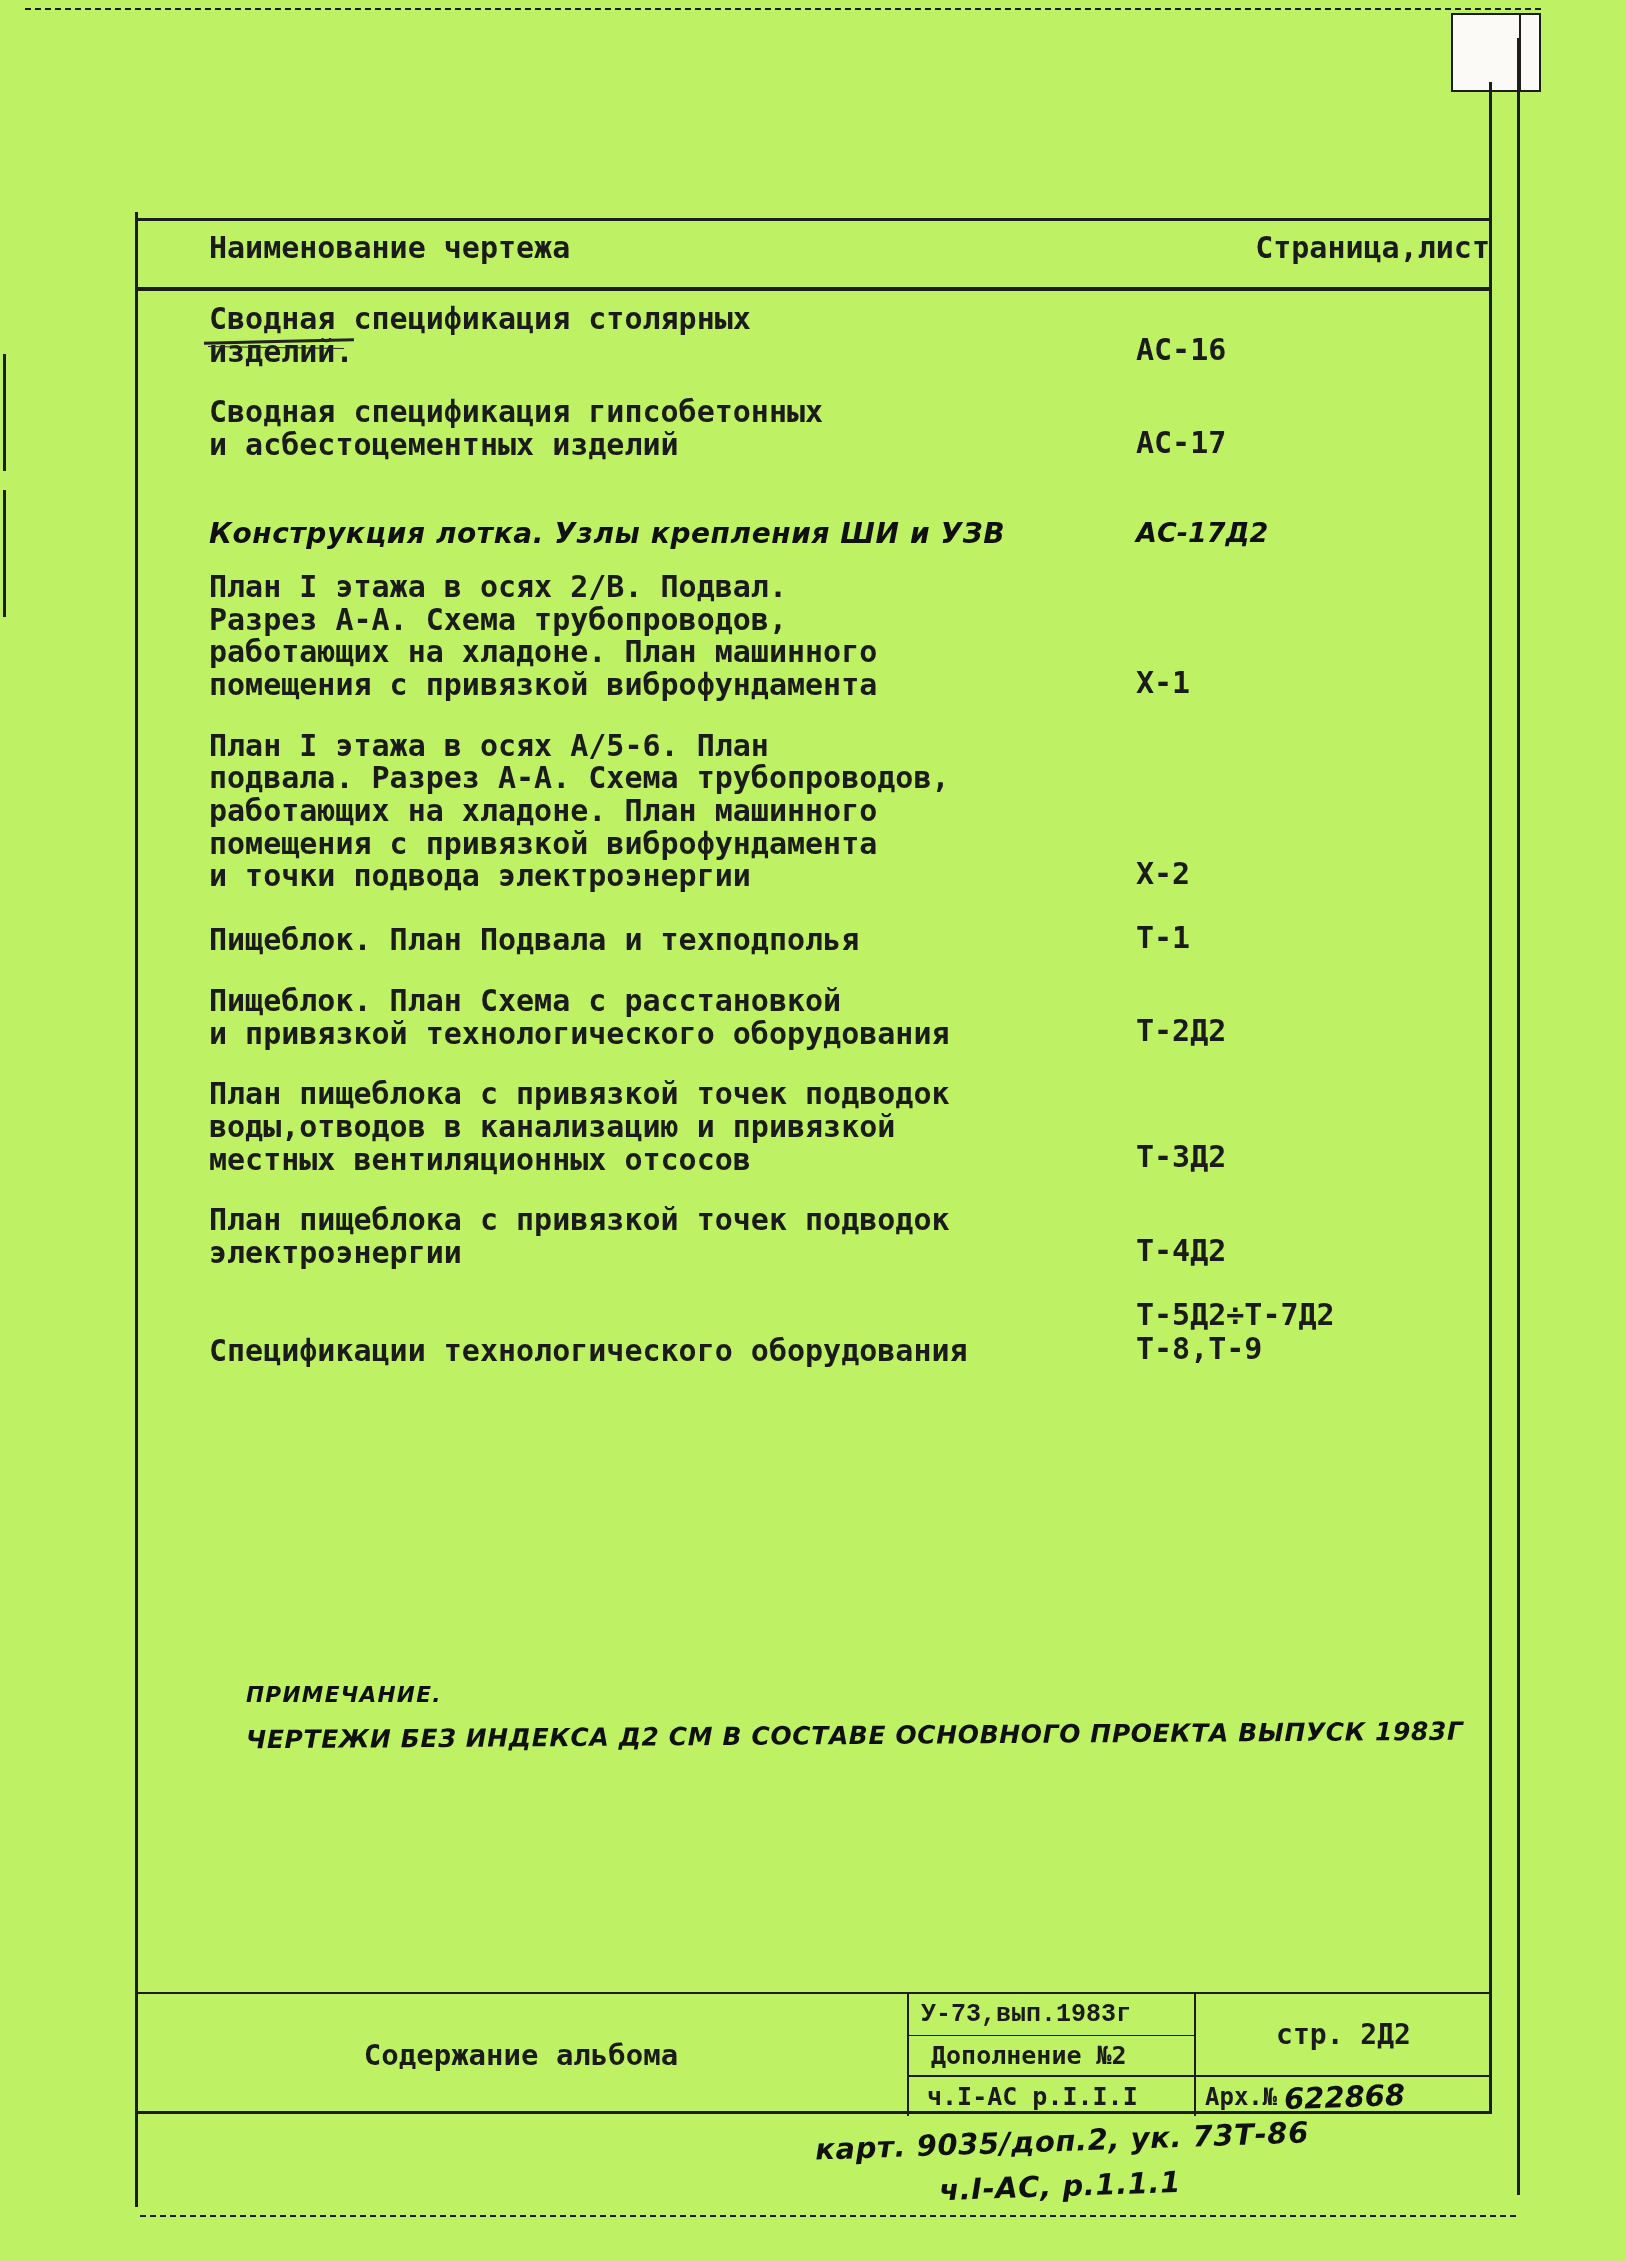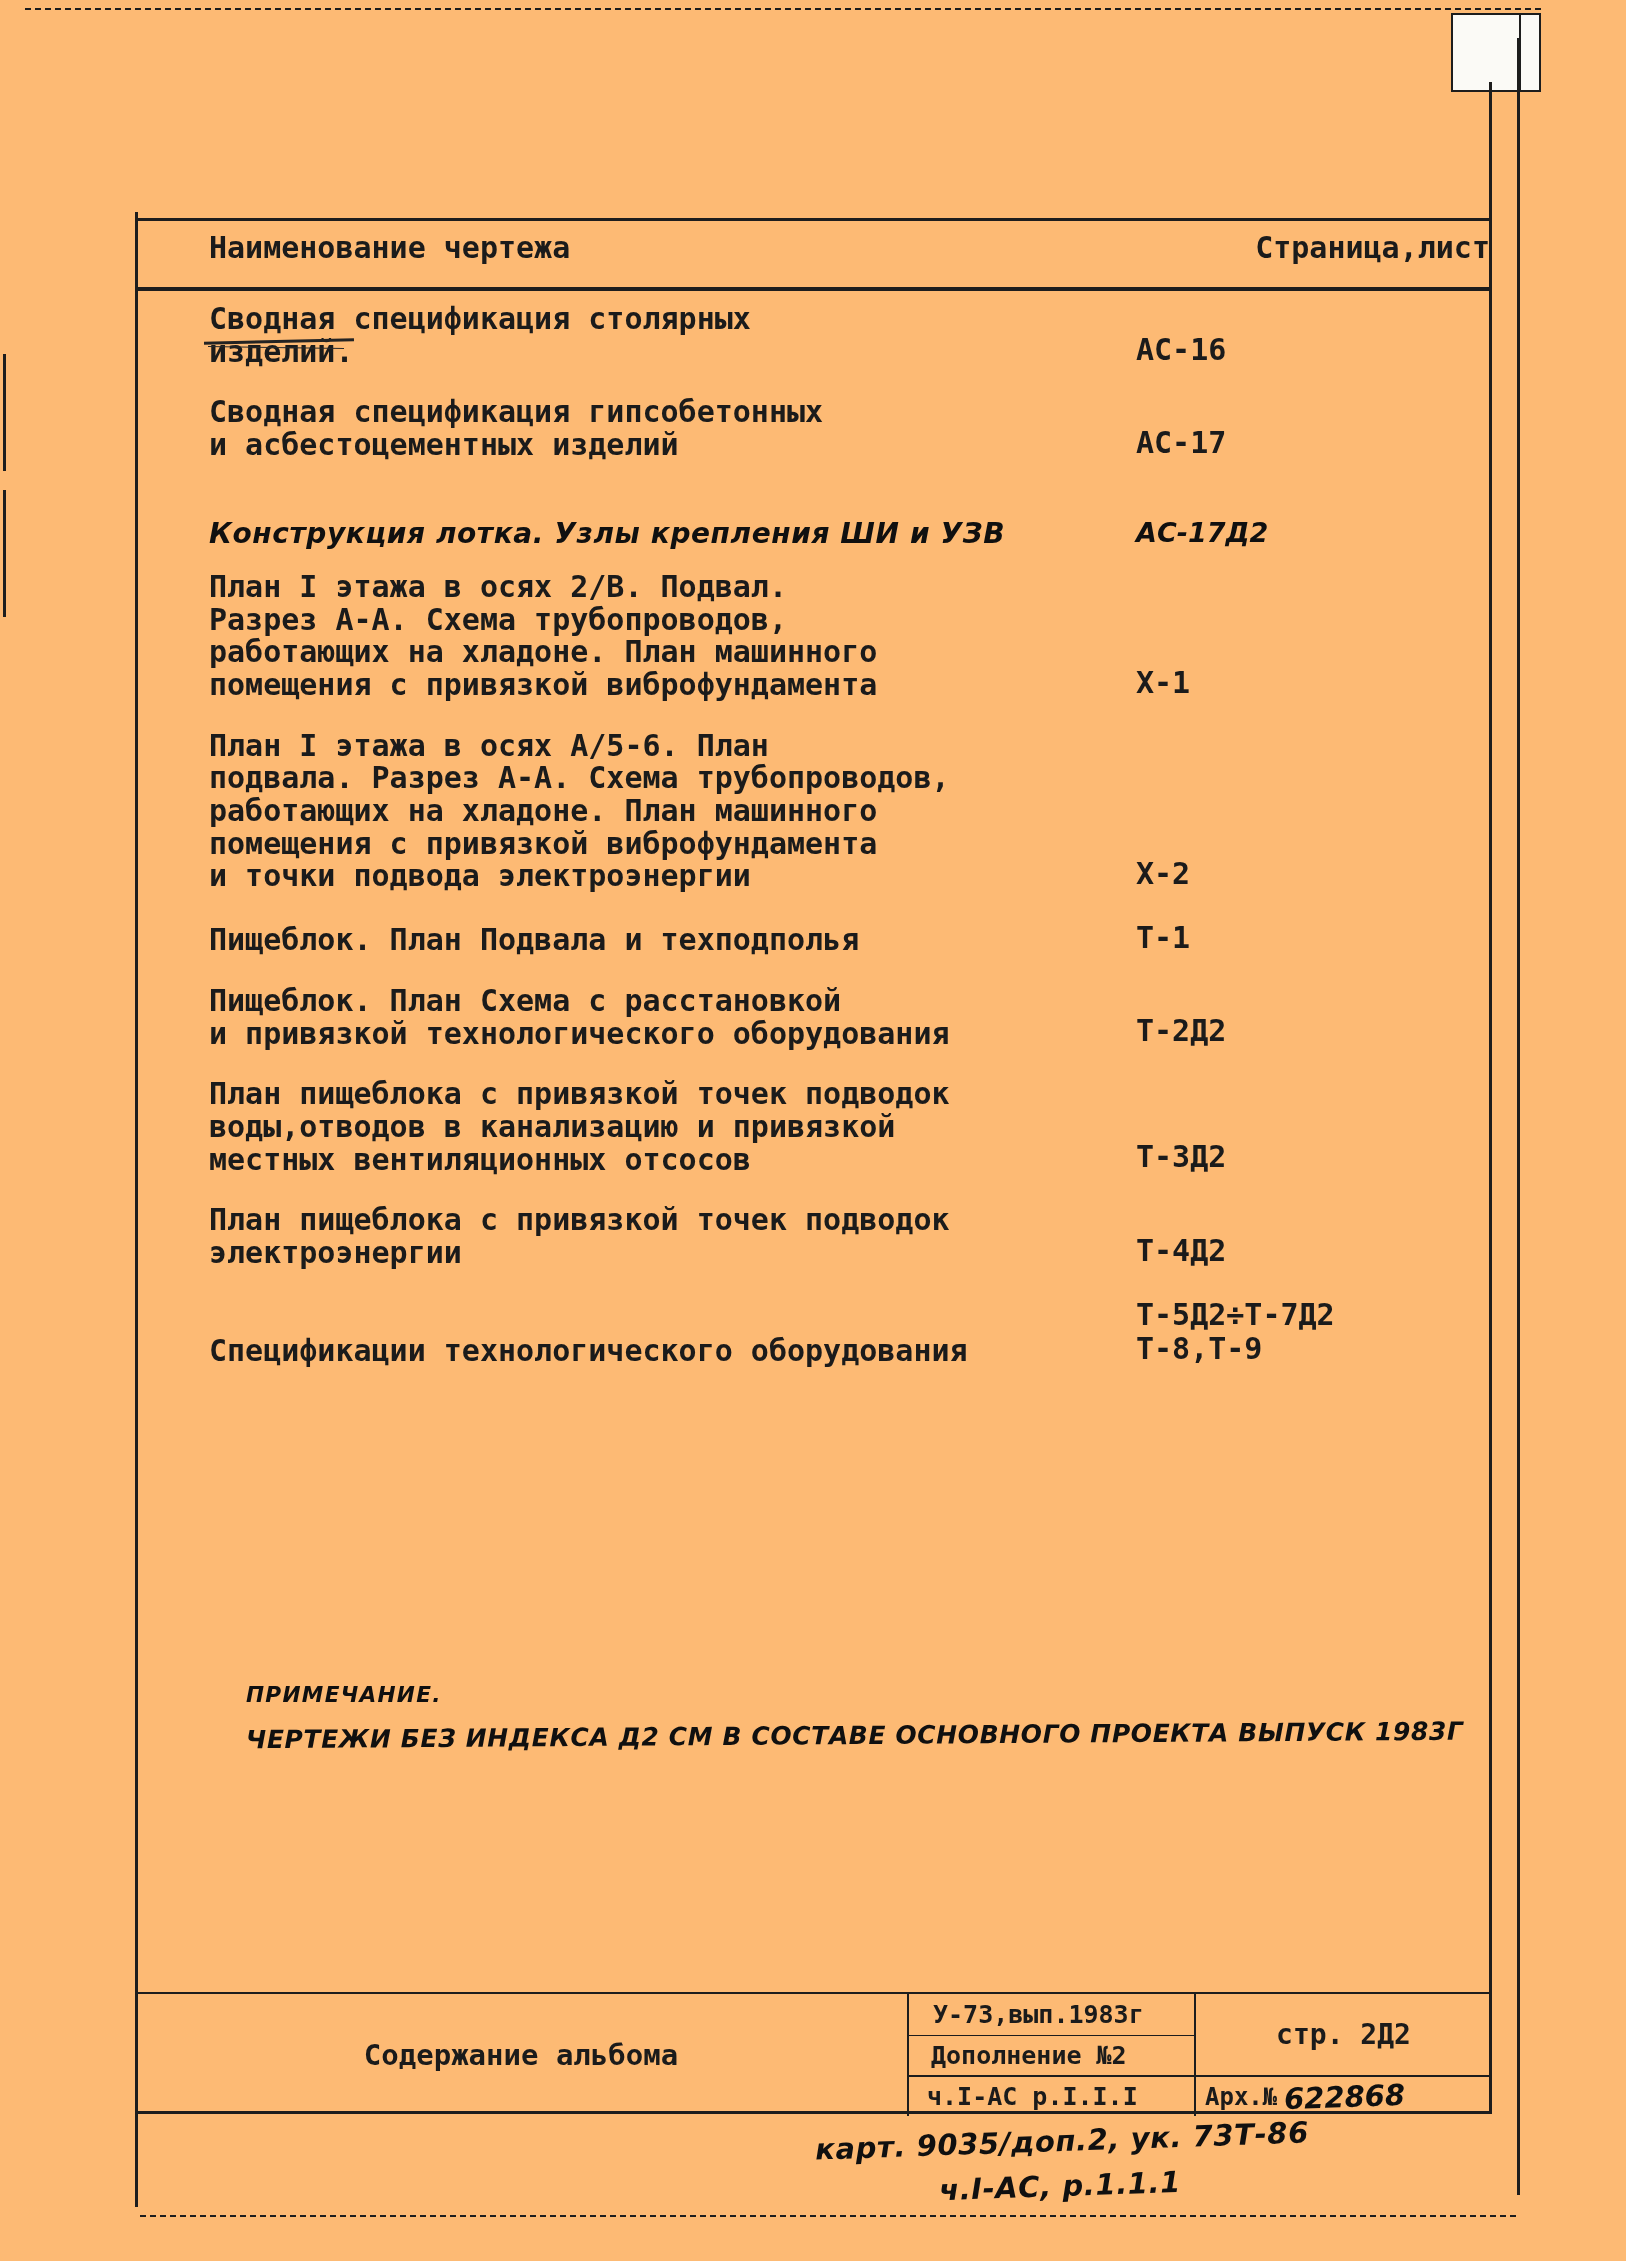--- a/index.html
+++ b/index.html
@@ -1,19 +1,19 @@
 <!DOCTYPE html>
 <html style="font-size:10px"><head>
 <meta charset="utf-8">
 <style>
   html,body{margin:0;padding:0;background:#e8e6e0;}
   .page{
     position:relative;
     width:1627px;height:2261px;
-    background:#fdba74;
+    background:#bef264;
     overflow:hidden;
     font-family:"DejaVu Sans Mono", monospace;
     color:#1b1b1b;
   }
   .abs{position:absolute;}
   .line{background:#1d1d1d;}
   .typed{font-family:"DejaVu Sans Mono", monospace;font-weight:700;color:#1b1b1b;}
   .hand{font-family:"DejaVu Sans", sans-serif;font-style:italic;font-weight:600;color:#101010;}
   .pre{white-space:pre-line;}
 
@@ -58,21 +58,21 @@
   .title-block{
     left:135px;top:1992px;width:1356px;height:122px;
     border-top:2.5px solid #1d1d1d;border-bottom:3.2px solid #1d1d1d;
     display:grid;
     grid-template-columns:772px 287px 297px;
     grid-template-rows:42px 41px 39px;
     box-sizing:border-box;
   }
   .tb-cell{box-sizing:border-box;display:flex;align-items:center;}
   .tb-album{grid-column:1;grid-row:1 / span 3;justify-content:center;font-size:29px;}
-  .tb-series{grid-column:2;grid-row:1;border-left:2.5px solid #1d1d1d;border-bottom:1.9px solid #1d1d1d;padding-left:24px;font-size:25px;}
+  .tb-series{grid-column:2;grid-row:1;border-left:2.5px solid #1d1d1d;border-bottom:1.9px solid #1d1d1d;padding-left:12px;font-size:25px;font-family:Liberation Mono, monospace;}
   .tb-supp{grid-column:2;grid-row:2;border-left:2.5px solid #1d1d1d;border-bottom:2.5px solid #1d1d1d;padding-left:22px;font-size:25px;}
   .tb-part{grid-column:2;grid-row:3;border-left:2.5px solid #1d1d1d;padding-left:18px;font-size:25px;}
   .tb-page{grid-column:3;grid-row:1 / span 2;border-left:2.5px solid #1d1d1d;border-bottom:2.5px solid #1d1d1d;justify-content:center;font-size:28px;gap:12.7px;}
   .tb-arch{grid-column:3;grid-row:3;border-left:2.5px solid #1d1d1d;padding-left:9px;font-size:24px;gap:6.3px;}
   .tb-arch .hand{font-size:29px;transform:rotate(-2deg);}
 
   
   .hw-1{left:815px;top:2124px;font-size:29px;transform:rotate(-2deg);letter-spacing:0.6px;}
   .hw-2{left:939px;top:2169px;font-size:29px;transform:rotate(-2deg);letter-spacing:0.6px;}
 </style>

